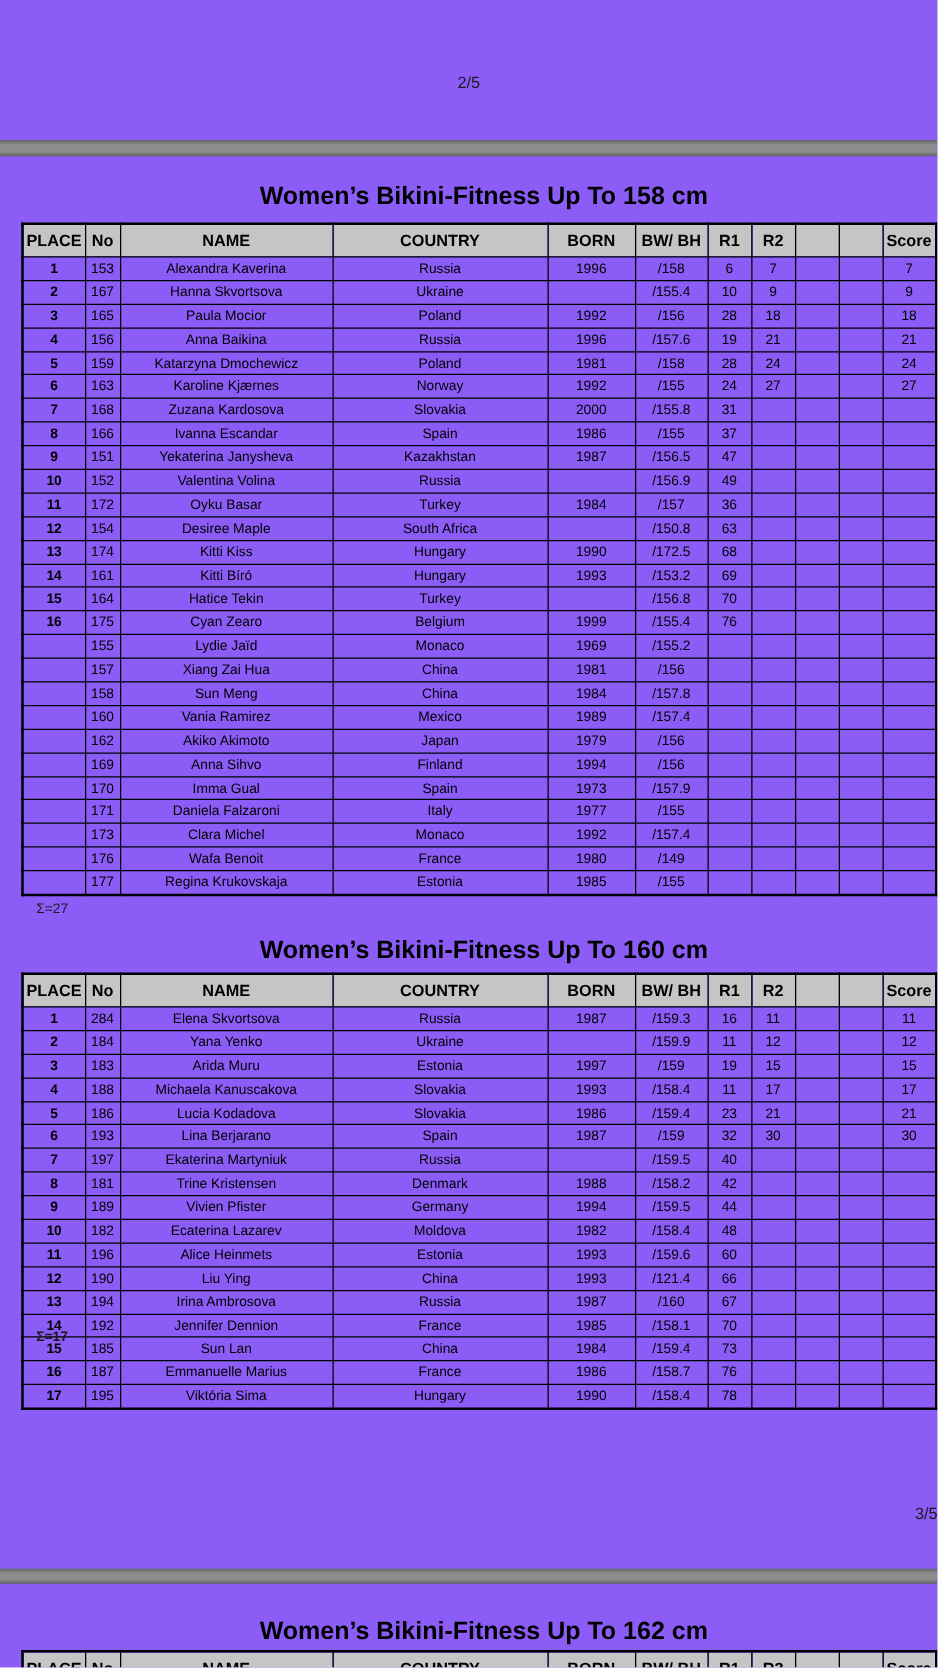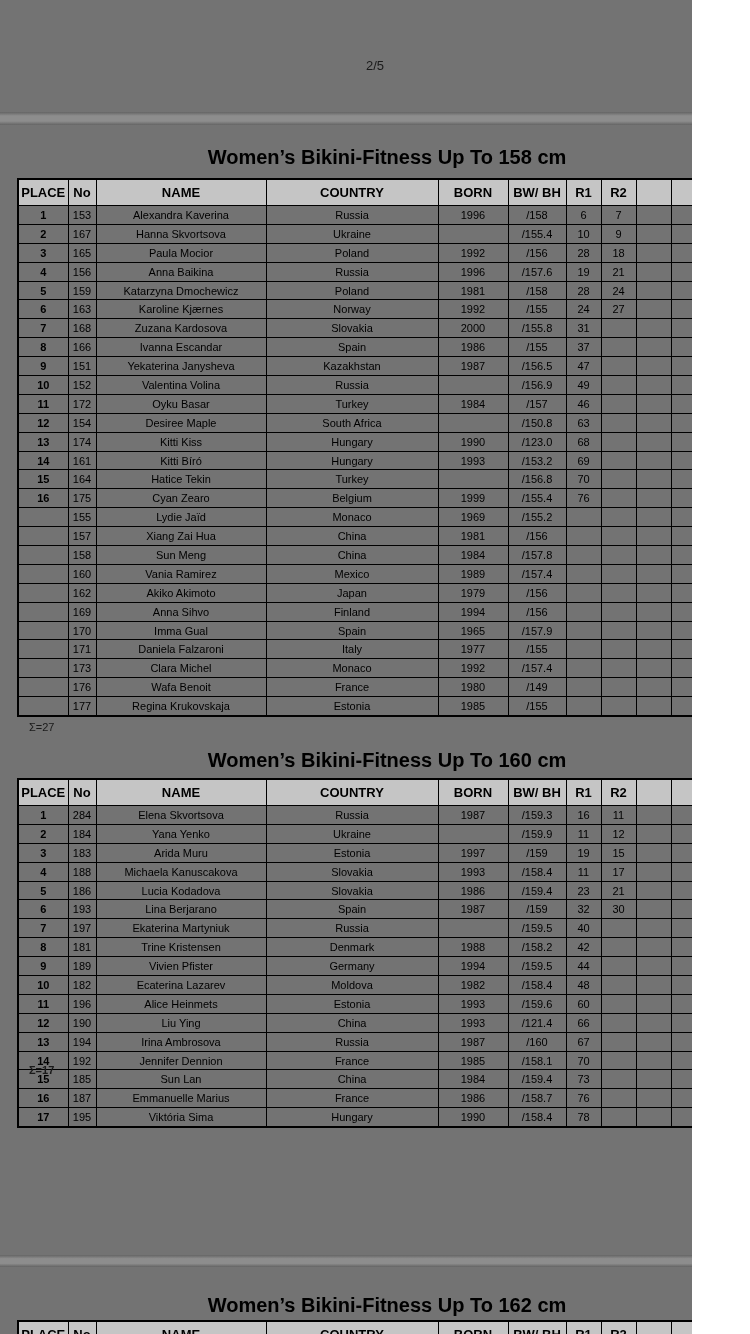--- a/index.html
+++ b/index.html
@@ -1,19 +1,19 @@
 <!DOCTYPE html>
 <html><head>
 <meta charset="utf-8">
 <style>
   html,body{margin:0;padding:0;background:#fff;}
   .page{
     position:relative;
-    width:692px;height:1334px;
-    background:#737373;
+    width:750px;height:1334px;
+    background:#8b5cf6;
     overflow:hidden;
     font-family:"Liberation Sans", sans-serif;
     color:#000;
   }
   .page-num{
     position:absolute;left:0;width:750px;
     text-align:center;font-size:13px;color:#1a1a1a;
   }
   .page-num.top{top:58px;}
   .page-num.bottom{top:1203px;text-align:right;}
@@ -227,21 +227,21 @@
           <td class="c-blank"></td>
           <td class="c-score"></td>
         </tr>
         <tr>
           <td class="c-place">11</td>
           <td class="c-no">172</td>
           <td class="c-name">Oyku Basar</td>
           <td class="c-country">Turkey</td>
           <td class="c-born">1984</td>
           <td class="c-bwbh">/157</td>
-          <td class="c-r1">46</td>
+          <td class="c-r1">36</td>
           <td class="c-r2"></td>
           <td class="c-blank"></td>
           <td class="c-blank"></td>
           <td class="c-score"></td>
         </tr>
         <tr>
           <td class="c-place">12</td>
           <td class="c-no">154</td>
           <td class="c-name">Desiree Maple</td>
           <td class="c-country">South Africa</td>
@@ -252,21 +252,21 @@
           <td class="c-blank"></td>
           <td class="c-blank"></td>
           <td class="c-score"></td>
         </tr>
         <tr>
           <td class="c-place">13</td>
           <td class="c-no">174</td>
           <td class="c-name">Kitti Kiss</td>
           <td class="c-country">Hungary</td>
           <td class="c-born">1990</td>
-          <td class="c-bwbh">/123.0</td>
+          <td class="c-bwbh">/172.5</td>
           <td class="c-r1">68</td>
           <td class="c-r2"></td>
           <td class="c-blank"></td>
           <td class="c-blank"></td>
           <td class="c-score"></td>
         </tr>
         <tr>
           <td class="c-place">14</td>
           <td class="c-no">161</td>
           <td class="c-name">Kitti Bíró</td>
@@ -381,21 +381,21 @@
           <td class="c-r2"></td>
           <td class="c-blank"></td>
           <td class="c-blank"></td>
           <td class="c-score"></td>
         </tr>
         <tr>
           <td class="c-place"></td>
           <td class="c-no">170</td>
           <td class="c-name">Imma Gual</td>
           <td class="c-country">Spain</td>
-          <td class="c-born">1965</td>
+          <td class="c-born">1973</td>
           <td class="c-bwbh">/157.9</td>
           <td class="c-r1"></td>
           <td class="c-r2"></td>
           <td class="c-blank"></td>
           <td class="c-blank"></td>
           <td class="c-score"></td>
         </tr>
         <tr>
           <td class="c-place"></td>
           <td class="c-no">171</td>

